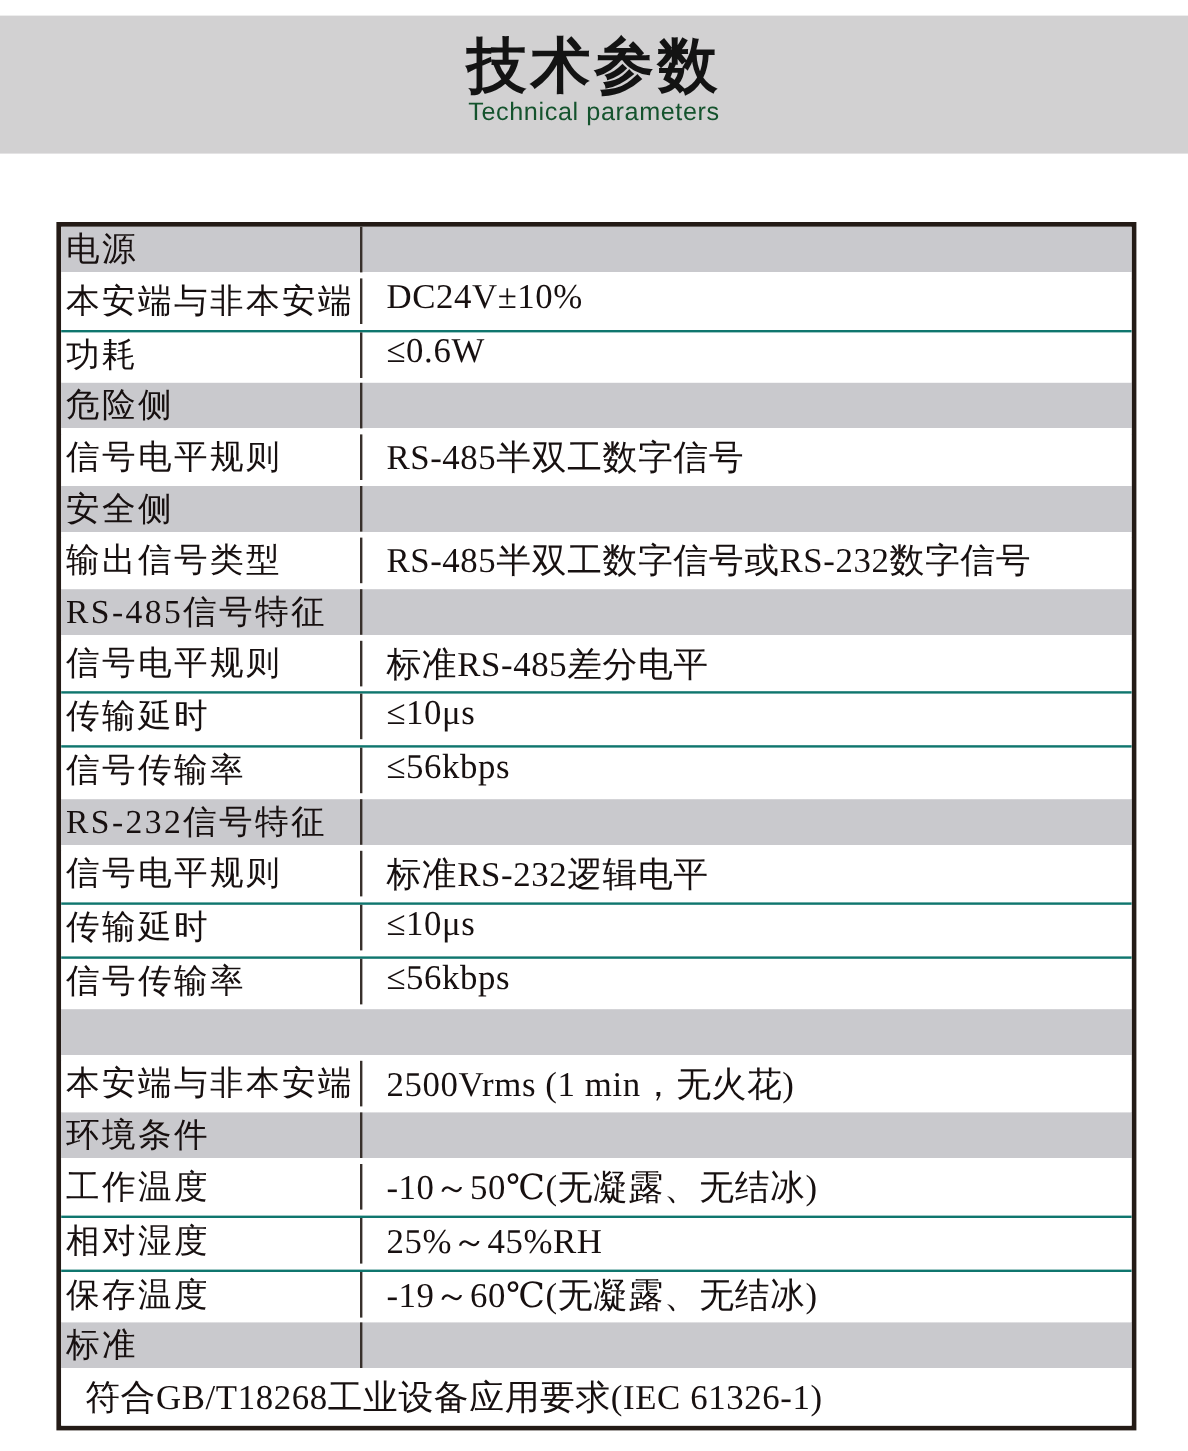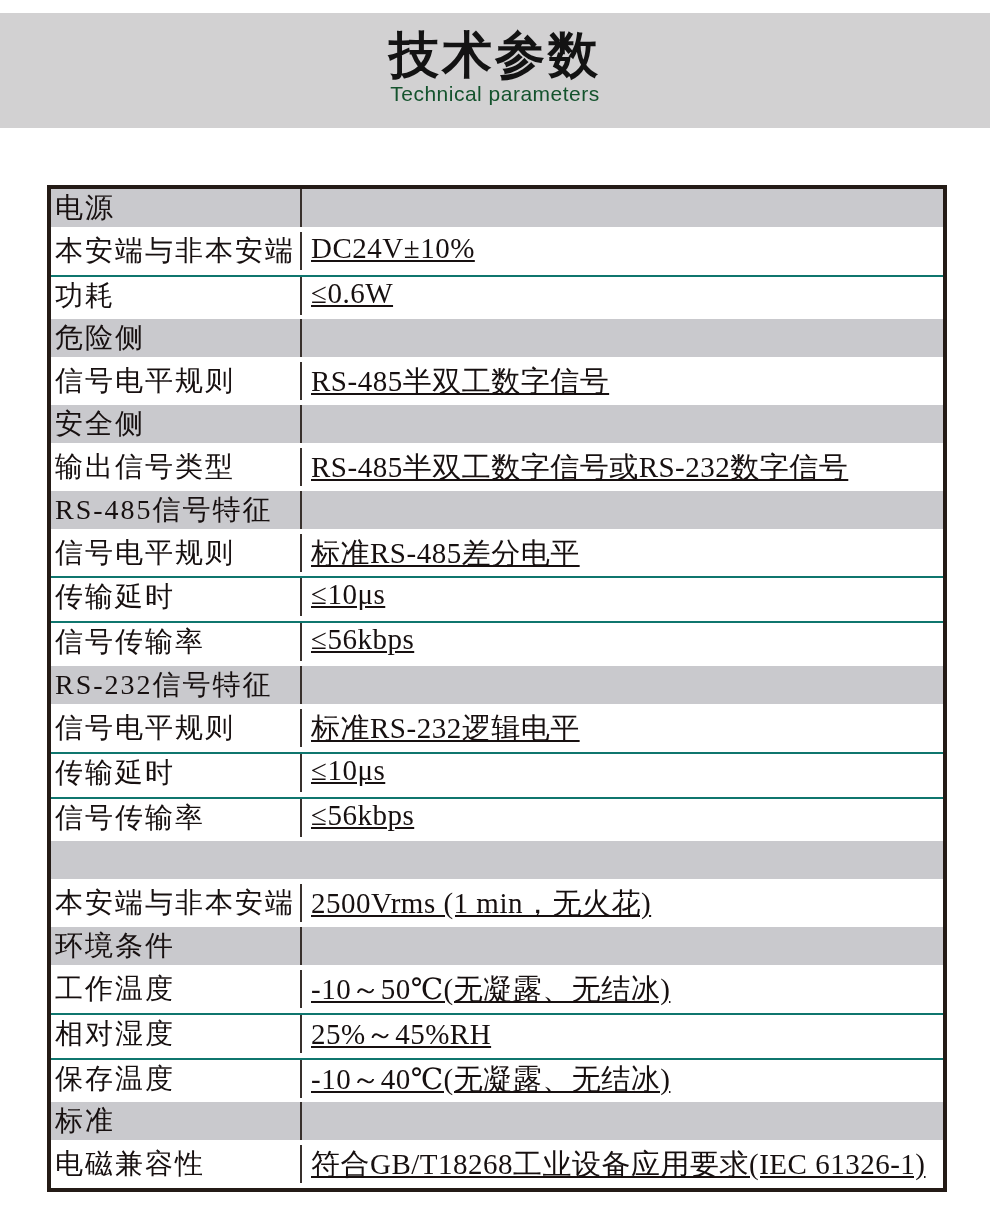--- a/index.html
+++ b/index.html
@@ -68,24 +68,23 @@
   }
   .cell.param {
     width: 251px;
     border-right: 2px solid #38302c;
     padding-left: 4px;
     font-size: 28px;
     letter-spacing: 2px;
   }
   .cell.value {
     flex: 1 1 0;
-    padding-left: 9px;
+    padding-left: 20px;
     font-size: 29px;
     letter-spacing: 0.5px;
-    text-decoration: underline;
   }
 </style>
 </head>
 <body style="color: rgb(23, 16, 16);">
 
 <div class="banner" style="background: rgb(210, 209, 210);">
   <div class="cn-title">技术参数</div>
   <div class="en-title">Technical parameters</div>
 </div>
 
@@ -164,23 +163,22 @@
     <div class="t-row">
       <div class="cell param">工作温度</div>
       <div class="cell value">-10～50℃(无凝露、无结冰)</div>
     </div>
     <div class="t-row line">
       <div class="cell param">相对湿度</div>
       <div class="cell value">25%～45%RH</div>
     </div>
     <div class="t-row line">
       <div class="cell param">保存温度</div>
-      <div class="cell value">-10～40℃(无凝露、无结冰)</div>
+      <div class="cell value">-19～60℃(无凝露、无结冰)</div>
     </div>
     <div class="t-row section">
       <div class="cell param">标准</div>
       <div class="cell value"></div>
     </div>
     <div class="t-row">
-      <div class="cell param">电磁兼容性</div>
       <div class="cell value">符合GB/T18268工业设备应用要求(IEC 61326-1)</div>
     </div>
   </div>
 
 </body></html>

